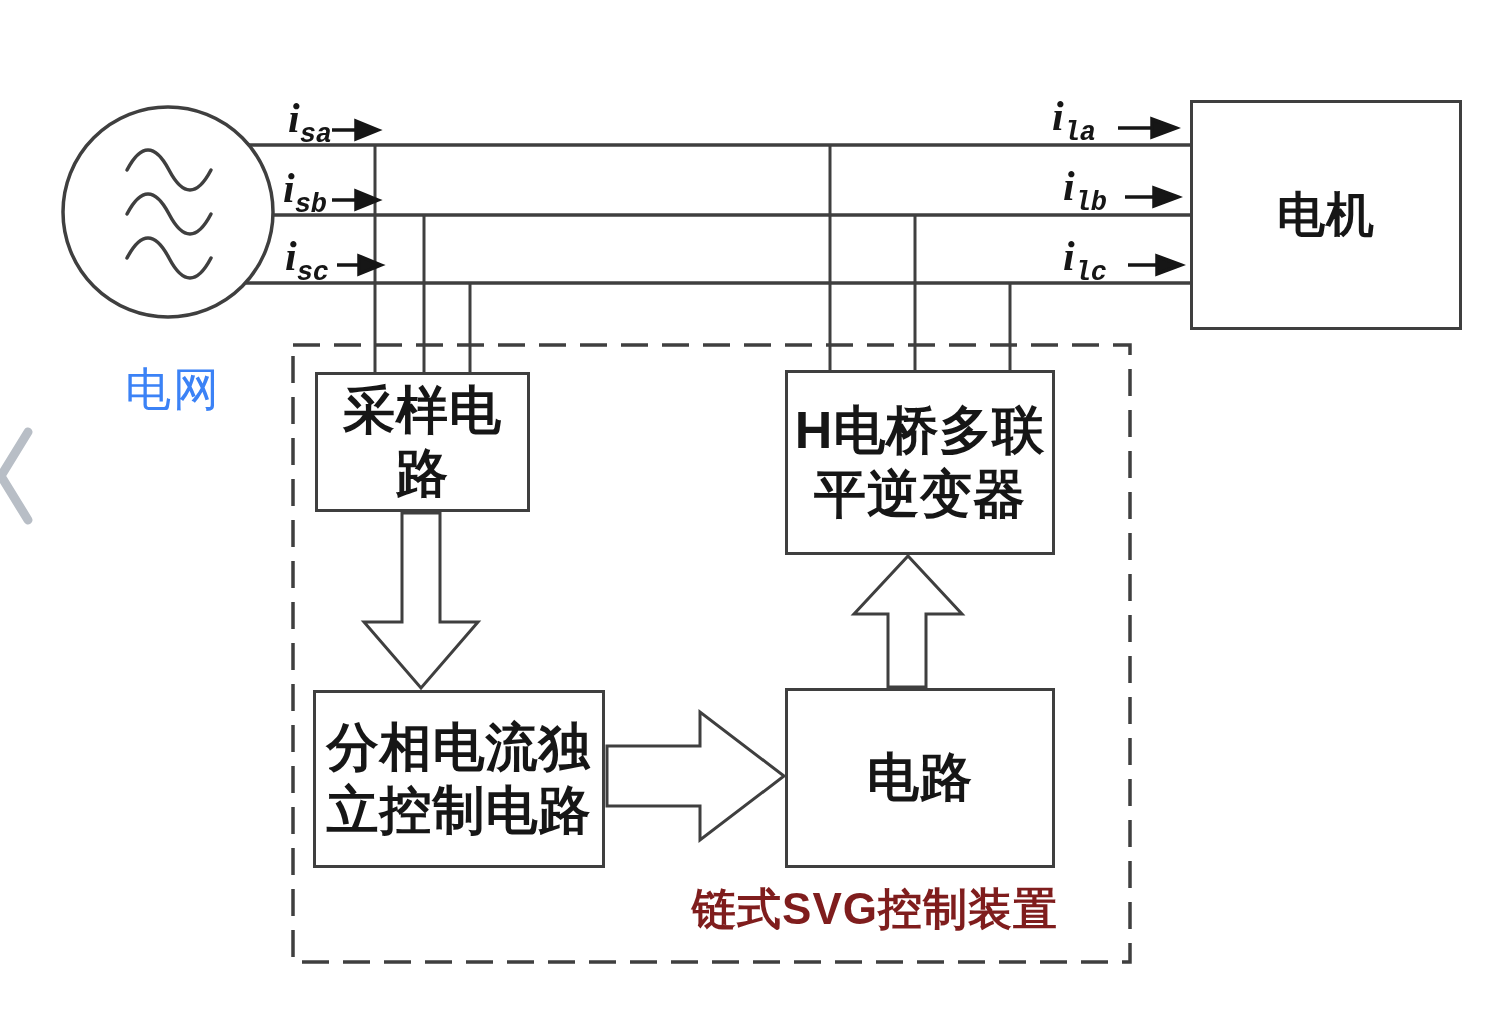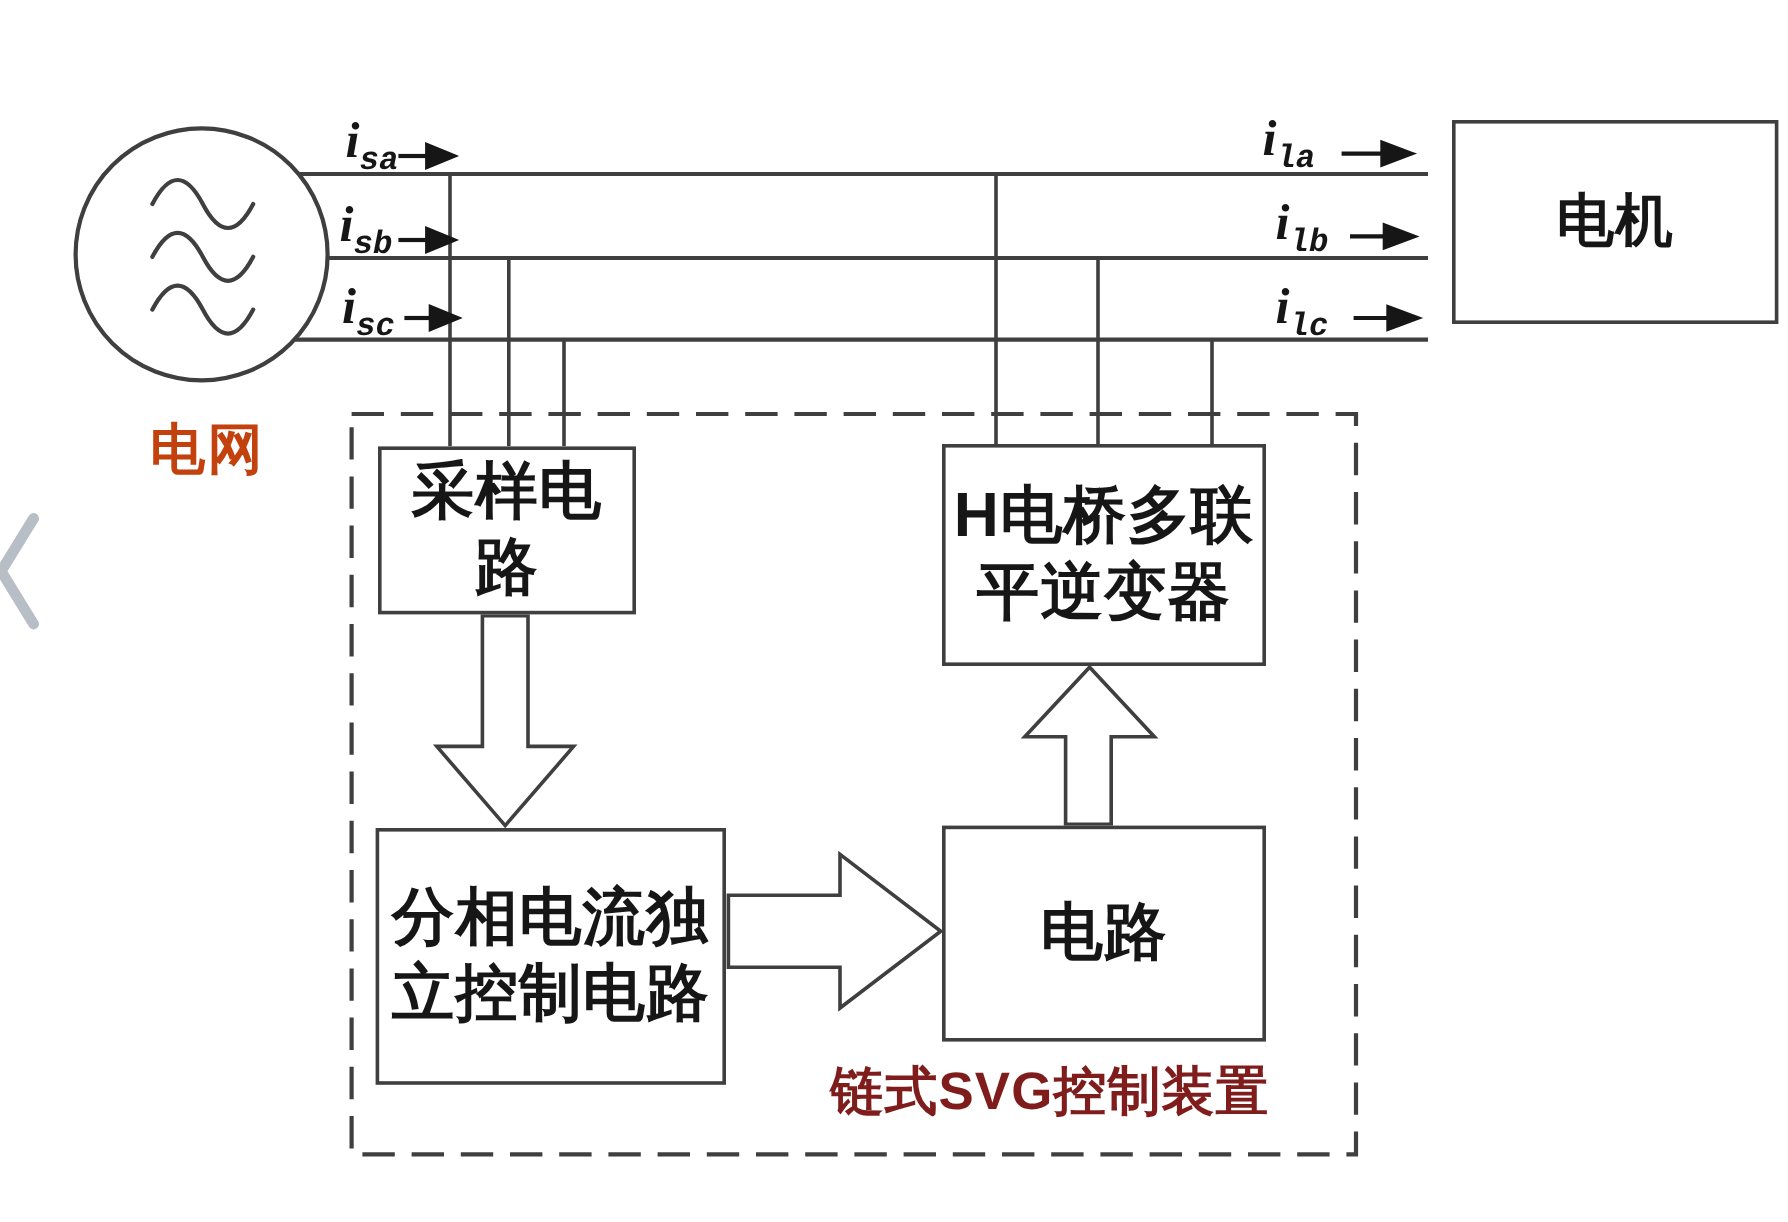--- a/index.html
+++ b/index.html
@@ -12,22 +12,22 @@
   .box {
     position:absolute; box-sizing:border-box;
     border:3px solid #3f3f3f; background:#ffffff;
     display:flex; flex-direction:column; align-items:center; justify-content:center;
     font-weight:700; color:#161616; text-align:center;
     font-size:52px; line-height:1.22; letter-spacing:1px;
   }
   .motor-box { font-size:48px; }
 
   .cn-label {
-    position:absolute; font-weight:700; color:#c2410c;
-    font-size:46px; text-align:center; letter-spacing:2px;
+    position:absolute; font-weight:400; color:#3b82f6;
+    font-size:46px; text-align:center; letter-spacing:2px;margin-top:15px;
   }
   .dashed-caption {
     position:absolute; font-weight:700; color:#7f1d1d;
     font-size:44px; text-align:center; letter-spacing:1px;
   }
   .current-label {
     position:absolute;
     font-family:"Liberation Serif", serif; font-style:italic;
     font-size:42px; color:#161616; font-weight:700;
   }
@@ -103,30 +103,30 @@
   <div class="box" style="left:315px; top:372px; width:215px; height:140px;">
     <div>采样电</div>
     <div>路</div>
   </div>
 
   <div class="box" style="left:785px; top:370px; width:270px; height:185px;">
     <div>H电桥多联</div>
     <div>平逆变器</div>
   </div>
 
-  <div class="box" style="left:313px; top:690px; width:292px; height:214px;">
+  <div class="box" style="left:313px; top:690px; width:292px; height:178px;">
     <div>分相电流独</div>
     <div>立控制电路</div>
   </div>
 
   <div class="box" style="left:785px; top:688px; width:270px; height:180px;">
     <div>电路</div>
   </div>
 
-  <div class="box motor-box" style="left:1190px; top:100px; width:272px; height:170px;margin-left:20px;">
+  <div class="box motor-box" style="left:1190px; top:100px; width:272px; height:230px;">
     <div>电机</div>
   </div>
 
   <div class="cn-label" style="left:103px; top:344px; width:140px;">电网</div>
 
   <div class="dashed-caption" style="left:665px; top:880px; width:420px;">链式SVG控制装置</div>
 
   <div class="current-label" style="left:288px; top:94px;"><span>i</span><sub>sa</sub></div>
   <div class="current-label" style="left:283px; top:164px;"><span>i</span><sub>sb</sub></div>
   <div class="current-label" style="left:285px; top:232px;"><span>i</span><sub>sc</sub></div>

